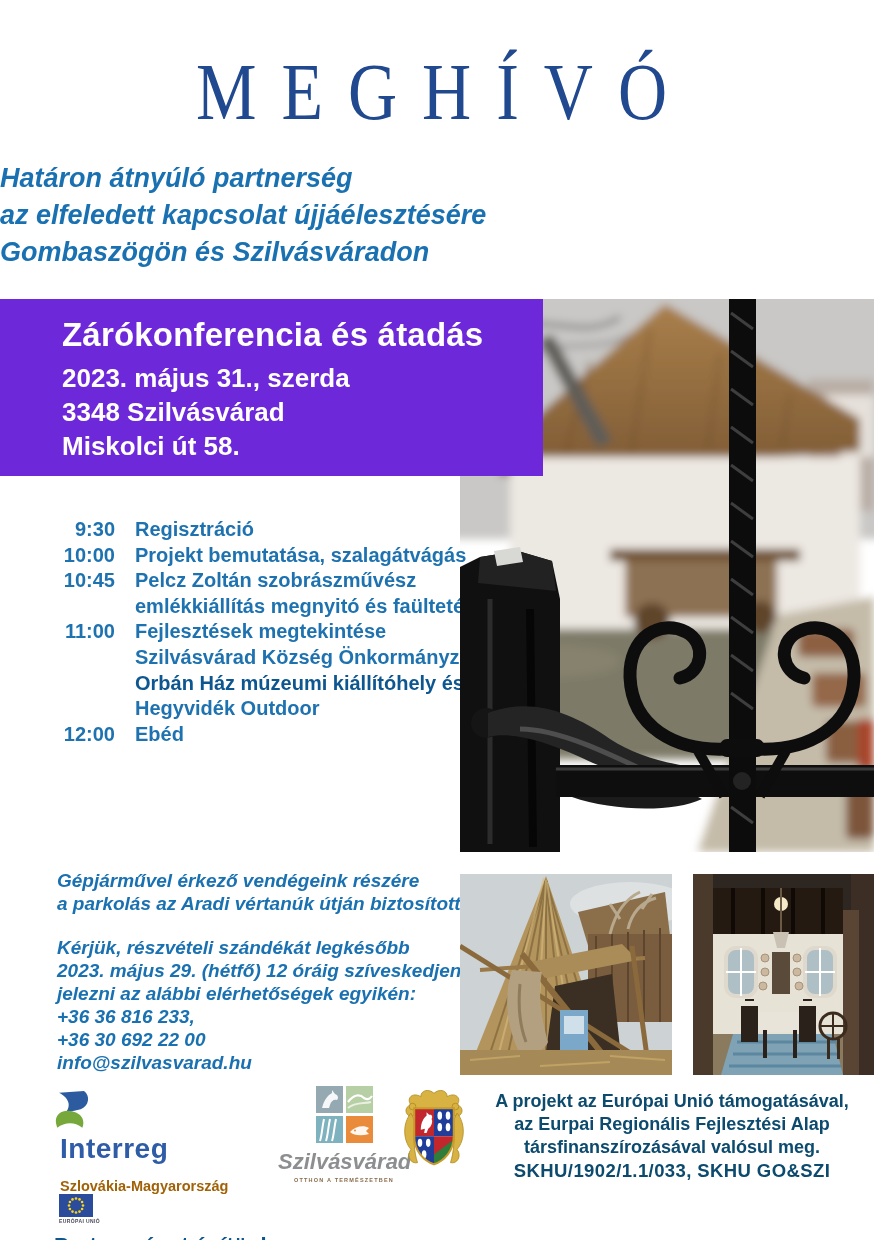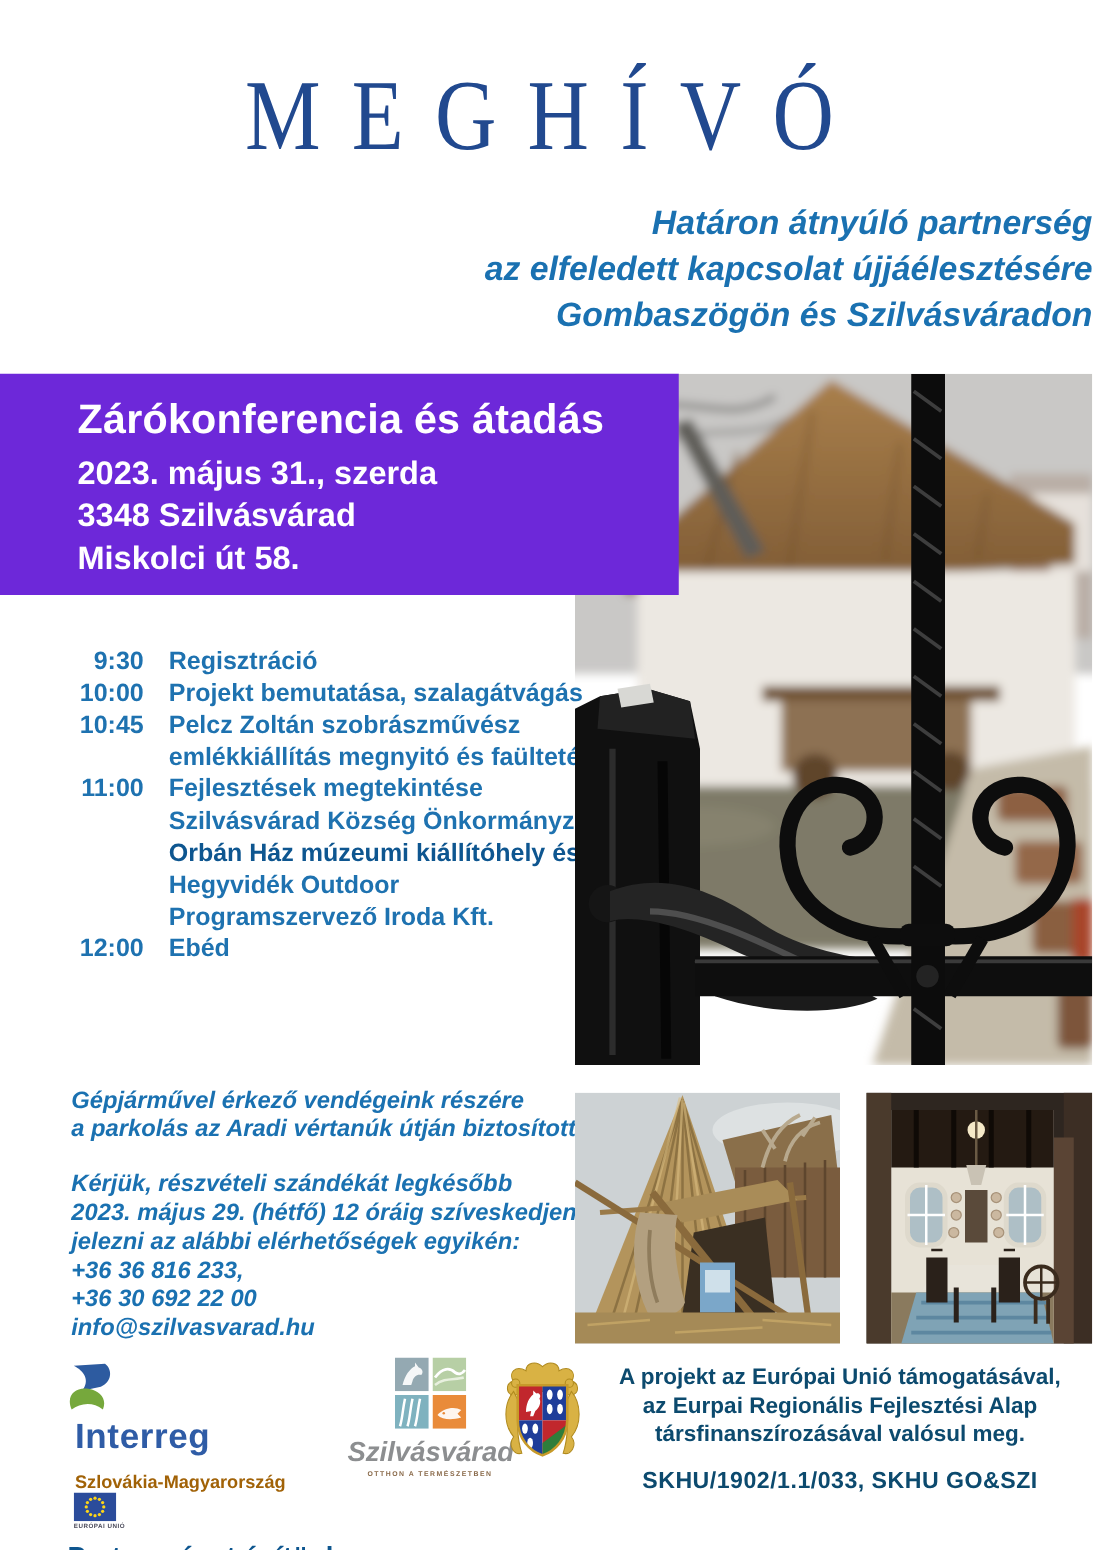--- a/index.html
+++ b/index.html
@@ -5,21 +5,21 @@
   html,body{margin:0;padding:0;background:#ffffff;}
   .page{position:relative;width:874px;height:1240px;background:#fff;overflow:hidden;
         font-family:"Liberation Sans",sans-serif;}
 
   
   .title{position:absolute;top:46px;left:0;right:0;text-align:center;
          font-family:"Liberation Serif",serif;font-size:68px;letter-spacing:25px;margin-left:14px;
          color:#21498f;transform:scaleY(1.18);transform-origin:top center;font-weight:500;}
 
   
-  .subtitle{position:absolute;top:160px;left:0;right:0;text-align:right;
+  .subtitle{position:absolute;top:160px;left:0;right:0;text-align:left;
             font-style:italic;font-weight:700;font-size:27px;line-height:37px;color:#1a71b1;}
 
   
   .banner{position:absolute;top:299px;left:0;width:543px;height:177px;background:#6d28d9;
           box-sizing:border-box;padding:17px 10px 0 62px;color:#fff;z-index:2;}
   .banner-heading{font-size:33px;font-weight:700;margin:0 0 7px 0;letter-spacing:.2px;}
   .banner-line{font-size:26px;font-weight:600;line-height:34px;}
 
   
   .photo{position:absolute;overflow:hidden;z-index:1;}
@@ -63,21 +63,21 @@
   .szv-name{font-size:22px;font-weight:700;color:#8c8e90;margin-top:6px;font-style:italic;}
   .szv-tag{font-size:5.5px;font-weight:700;color:#8a6a4a;letter-spacing:1.2px;margin-top:2px;}
 
   
   .coa{position:absolute;left:401px;top:1085px;width:66px;height:86px;}
   .coa svg{display:block;width:100%;height:100%;}
 
   
   .project{position:absolute;left:470px;top:1090px;width:404px;text-align:center;
            color:#0c4a6e;font-weight:600;font-size:18px;line-height:23px;}
-  .project-code{margin-top:13px;font-size:18.5px;letter-spacing:.4px;}
+  .project-code{font-size:18.5px;letter-spacing:.4px;}
 </style>
 </head>
 <body>
 
 <div class="page">
 
   <div class="title">MEGHÍVÓ</div>
 
   <div class="subtitle">
 
@@ -211,24 +211,20 @@
         <span class="stime"></span>
         <span class="sitem b">Orbán Ház múzeumi kiállítóhely és</span>
       </div>
 
 
       <div class="srow">
         <span class="stime"></span>
         <span class="sitem">Hegyvidék Outdoor</span>
       </div>
 
-      <div class="srow">
-        <span class="stime"></span>
-        <span class="sitem">Programszervező Iroda Kft.</span>
-      </div>
 
 
       <div class="srow">
         <span class="stime">12:00</span>
         <span class="sitem">Ebéd</span>
       </div>
     </div>
 
   <div class="notes">
     <div class="para1">

